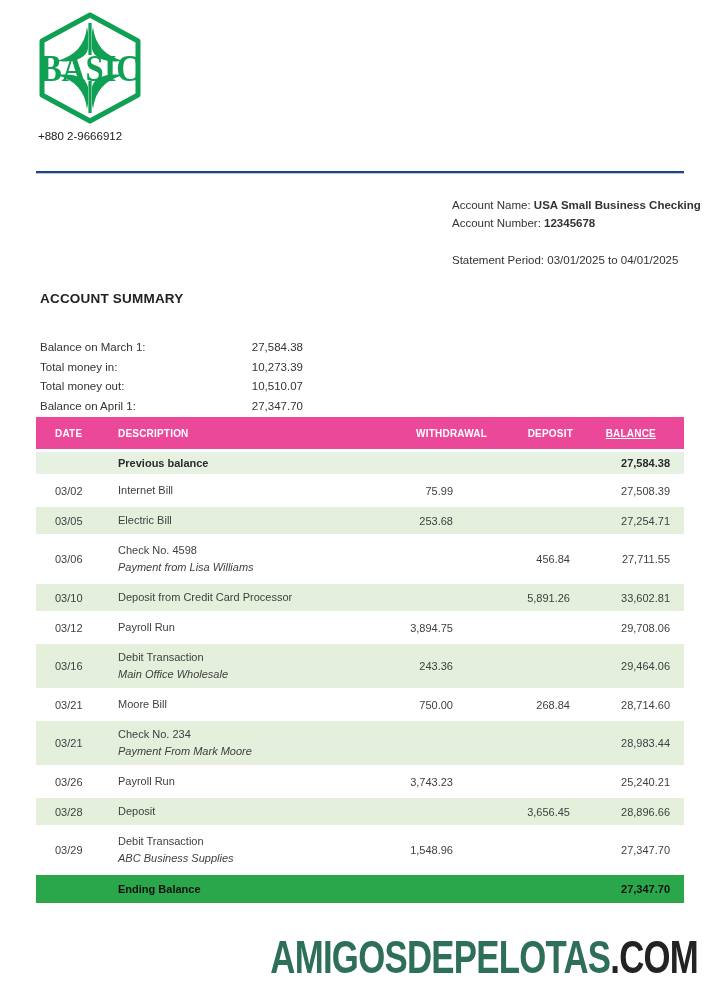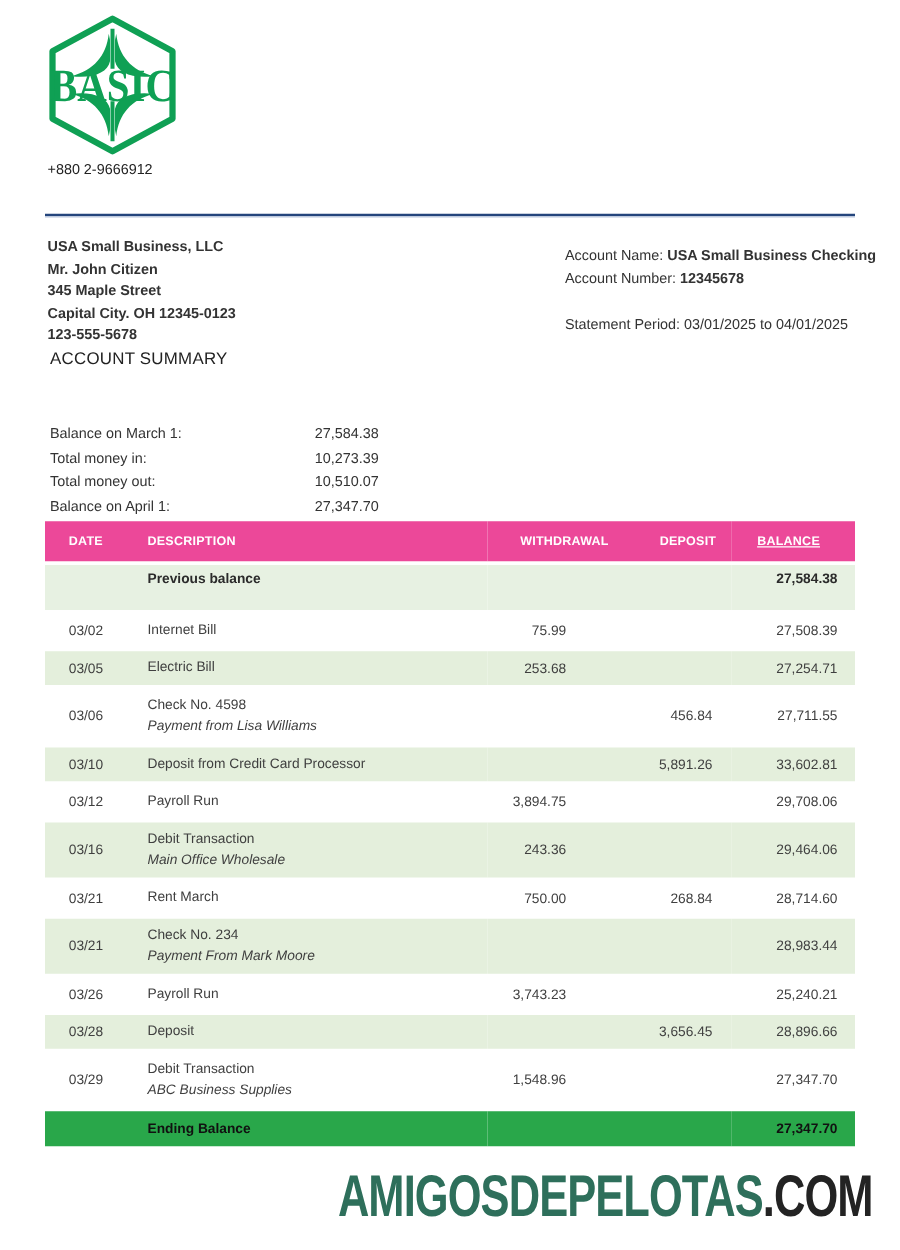--- a/index.html
+++ b/index.html
@@ -13,21 +13,21 @@
 
   .divider { position:absolute; left:36px; top:171px; width:648px; border-top:2px solid #24457c; border-bottom:1px solid #b9c6dd; }
 
   
   .customer-block { position:absolute; left:38px; top:190px; font-size:11.5px; font-weight:bold; line-height:17.5px; color:#333; }
   .account-block { position:absolute; left:452px; top:197px; font-size:11.5px; line-height:17.5px; color:#333; }
   .account-block .val { font-weight:bold; }
   .account-block .period-line { margin-top:20px; }
 
   
-  .summary-title { position:absolute; left:40px; top:279px; font-size:13.5px; font-weight:normal; color:#222; letter-spacing:.2px; }
+  .summary-title { position:absolute; left:40px; top:291px; font-size:13.5px; font-weight:bold; color:#222; letter-spacing:.2px; }
   .summary-grid { position:absolute; left:40px; top:338px; font-size:11.5px; line-height:19.5px; color:#333; }
   .summary-row { display:flex; }
   .summary-row .lbl { width:178px; }
   .summary-row .val { width:85px; text-align:right; }
 
   
   .txn-table { position:absolute; left:36px; top:414px; width:648px; border-collapse:separate; border-spacing:0 3px; font-size:11px; color:#3f3f3f; }
   .txn-table th { background:#ec4899; color:#fff; font-size:10px; font-weight:bold; height:32px; letter-spacing:.2px; }
   .txn-table td { vertical-align:middle; padding-top:5px; padding-bottom:5px; }
   .txn-table tr.alt td { background:#e4efdc;margin-top:20px; }
@@ -39,21 +39,21 @@
   th.c-wd  { padding-right:13px; }
   td.c-wd  { padding-right:47px; }
   th.c-dep { padding-right:12px; }
   td.c-dep { padding-right:15px; }
   th.c-bal { padding-right:28px;text-decoration:underline; }
   td.c-bal { padding-right:14px; }
   .desc-main { line-height:17px; }
   .desc-note { line-height:17px; font-style:italic; }
   .desc-note:empty { display:none; }
   tr.prev-balance td { background:#e7f1e2; font-weight:bold; color:#2b2b2b; }
-  tr.prev-balance td { padding-top:5px; padding-bottom:19px; }
+  tr.prev-balance td { padding-top:5px; padding-bottom:5px; }
   tr.ending td { background:#29a74a; color:#111; font-weight:bold; height:28px;margin-top:43px; }
 
   
   .footer-brand { position:absolute; right:22px; top:929px; font-size:47px; font-weight:bold; letter-spacing:-1px; white-space:nowrap; transform:scaleX(.74); transform-origin:100% 50%; }
   .footer-brand .main { color:#2e6f5b; }
   .footer-brand .suffix { color:#232323; }
 </style>
 </head>
 <body>
 
@@ -75,27 +75,20 @@
     </g>
     <text x="55" y="69" text-anchor="middle" font-family="Liberation Serif, serif" font-size="37" font-weight="bold" fill="#0fa054" textLength="100" lengthAdjust="spacingAndGlyphs">BASIC</text>
   </svg>
 
   <div class="bank-address">
     <div>+880 2-9666912</div>
   </div>
 
   <div class="divider"></div>
 
-  <div class="customer-block">
-    <div>USA Small Business, LLC</div>
-    <div>Mr. John Citizen</div>
-    <div>345 Maple Street</div>
-    <div>Capital City. OH 12345-0123</div>
-    <div>123-555-5678</div>
-  </div>
 
   <div class="account-block">
     <div><span>Account Name: </span><span class="val">USA Small Business Checking</span></div>
     <div><span>Account Number: </span><span class="val">12345678</span></div>
     <div class="period-line"><span>Statement Period: </span><span>03/01/2025 to 04/01/2025</span></div>
   </div>
 
   <div class="summary-title">ACCOUNT SUMMARY</div>
   <div class="summary-grid">
     <div class="summary-row">
@@ -191,21 +184,21 @@
       <div class="desc-main">Debit Transaction</div>
       <div class="desc-note">Main Office Wholesale</div>
     </td>
     <td class="c-wd">243.36</td>
     <td class="c-dep"></td>
     <td class="c-bal">29,464.06</td>
   </tr>
         <tr>
     <td class="c-date">03/21</td>
     <td class="c-desc">
-      <div class="desc-main">Rent March</div>
+      <div class="desc-main">Moore Bill</div>
 
     </td>
     <td class="c-wd">750.00</td>
     <td class="c-dep">268.84</td>
     <td class="c-bal">28,714.60</td>
   </tr>
         <tr class="alt">
     <td class="c-date">03/21</td>
     <td class="c-desc">
       <div class="desc-main">Check No. 234</div>

